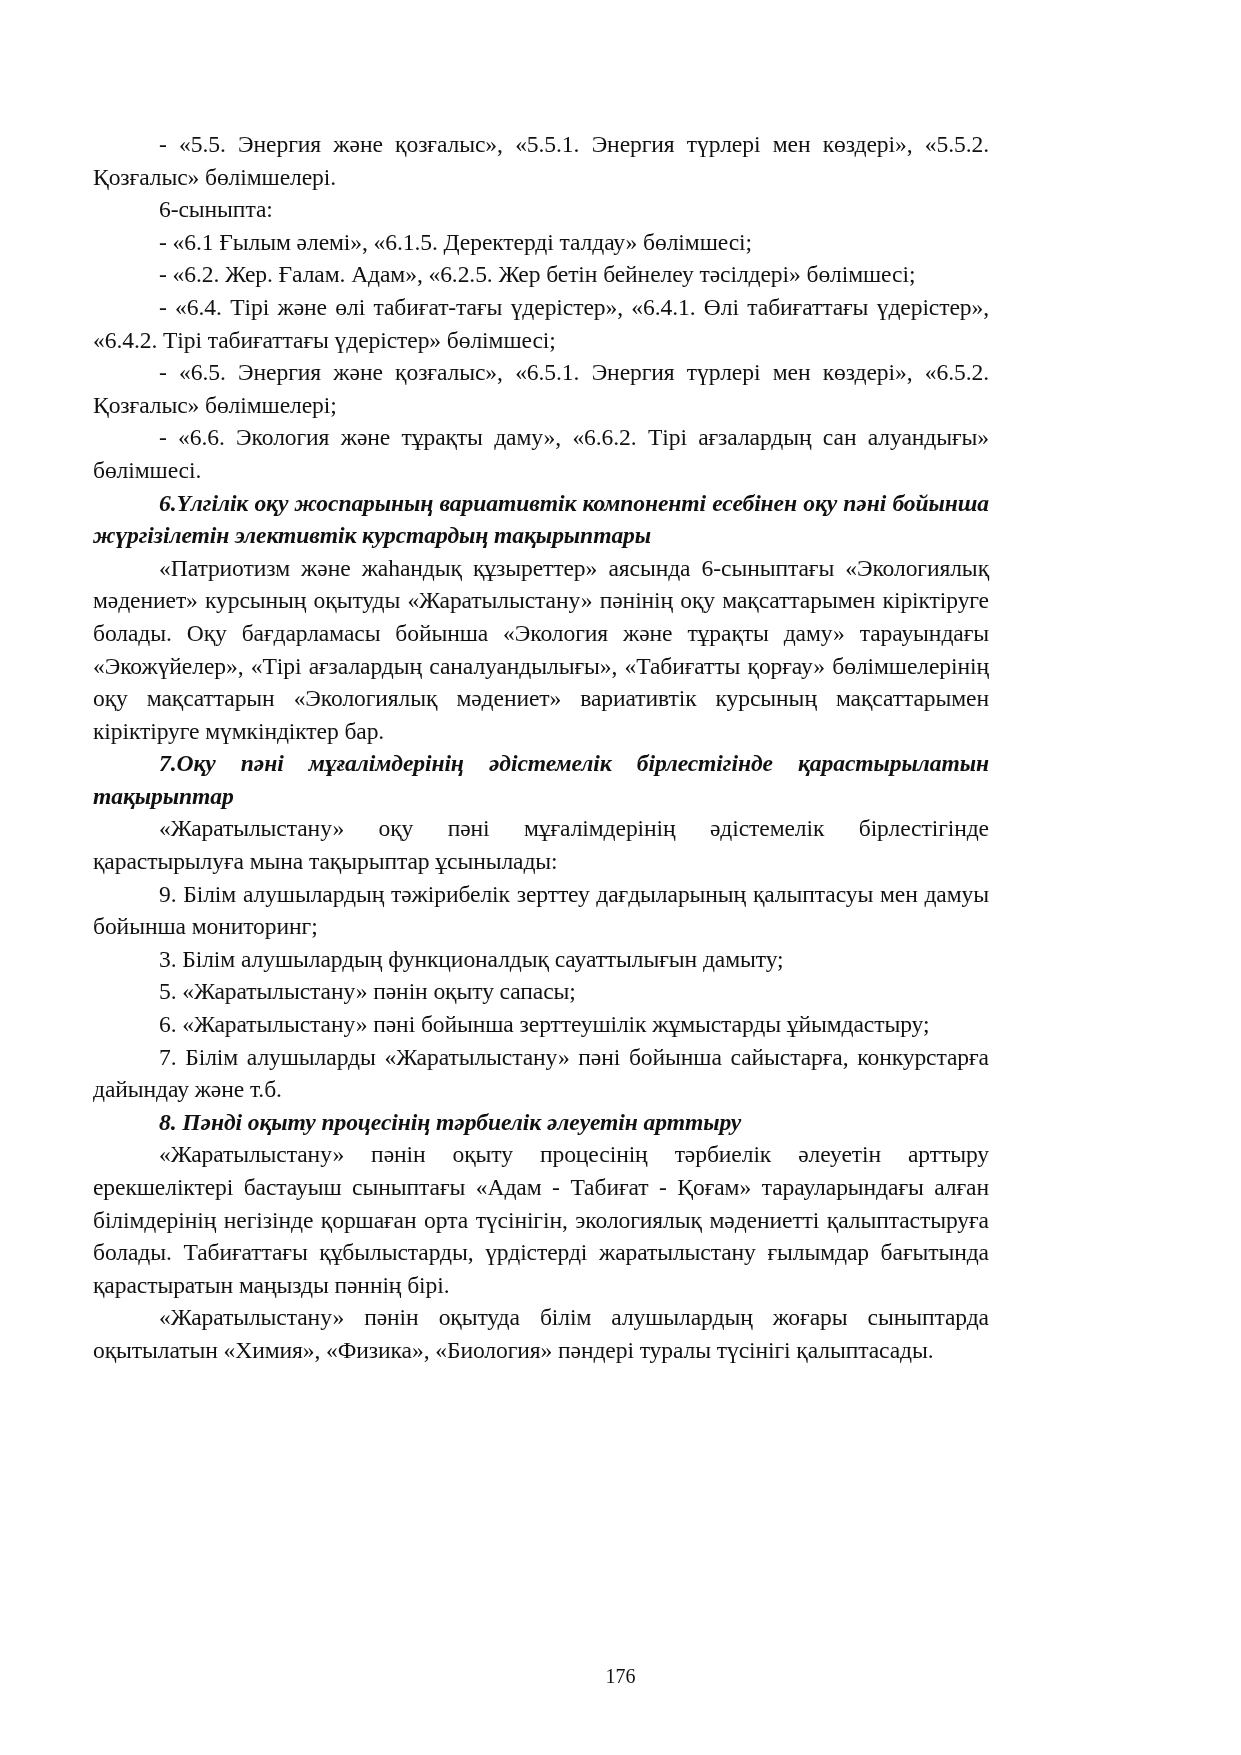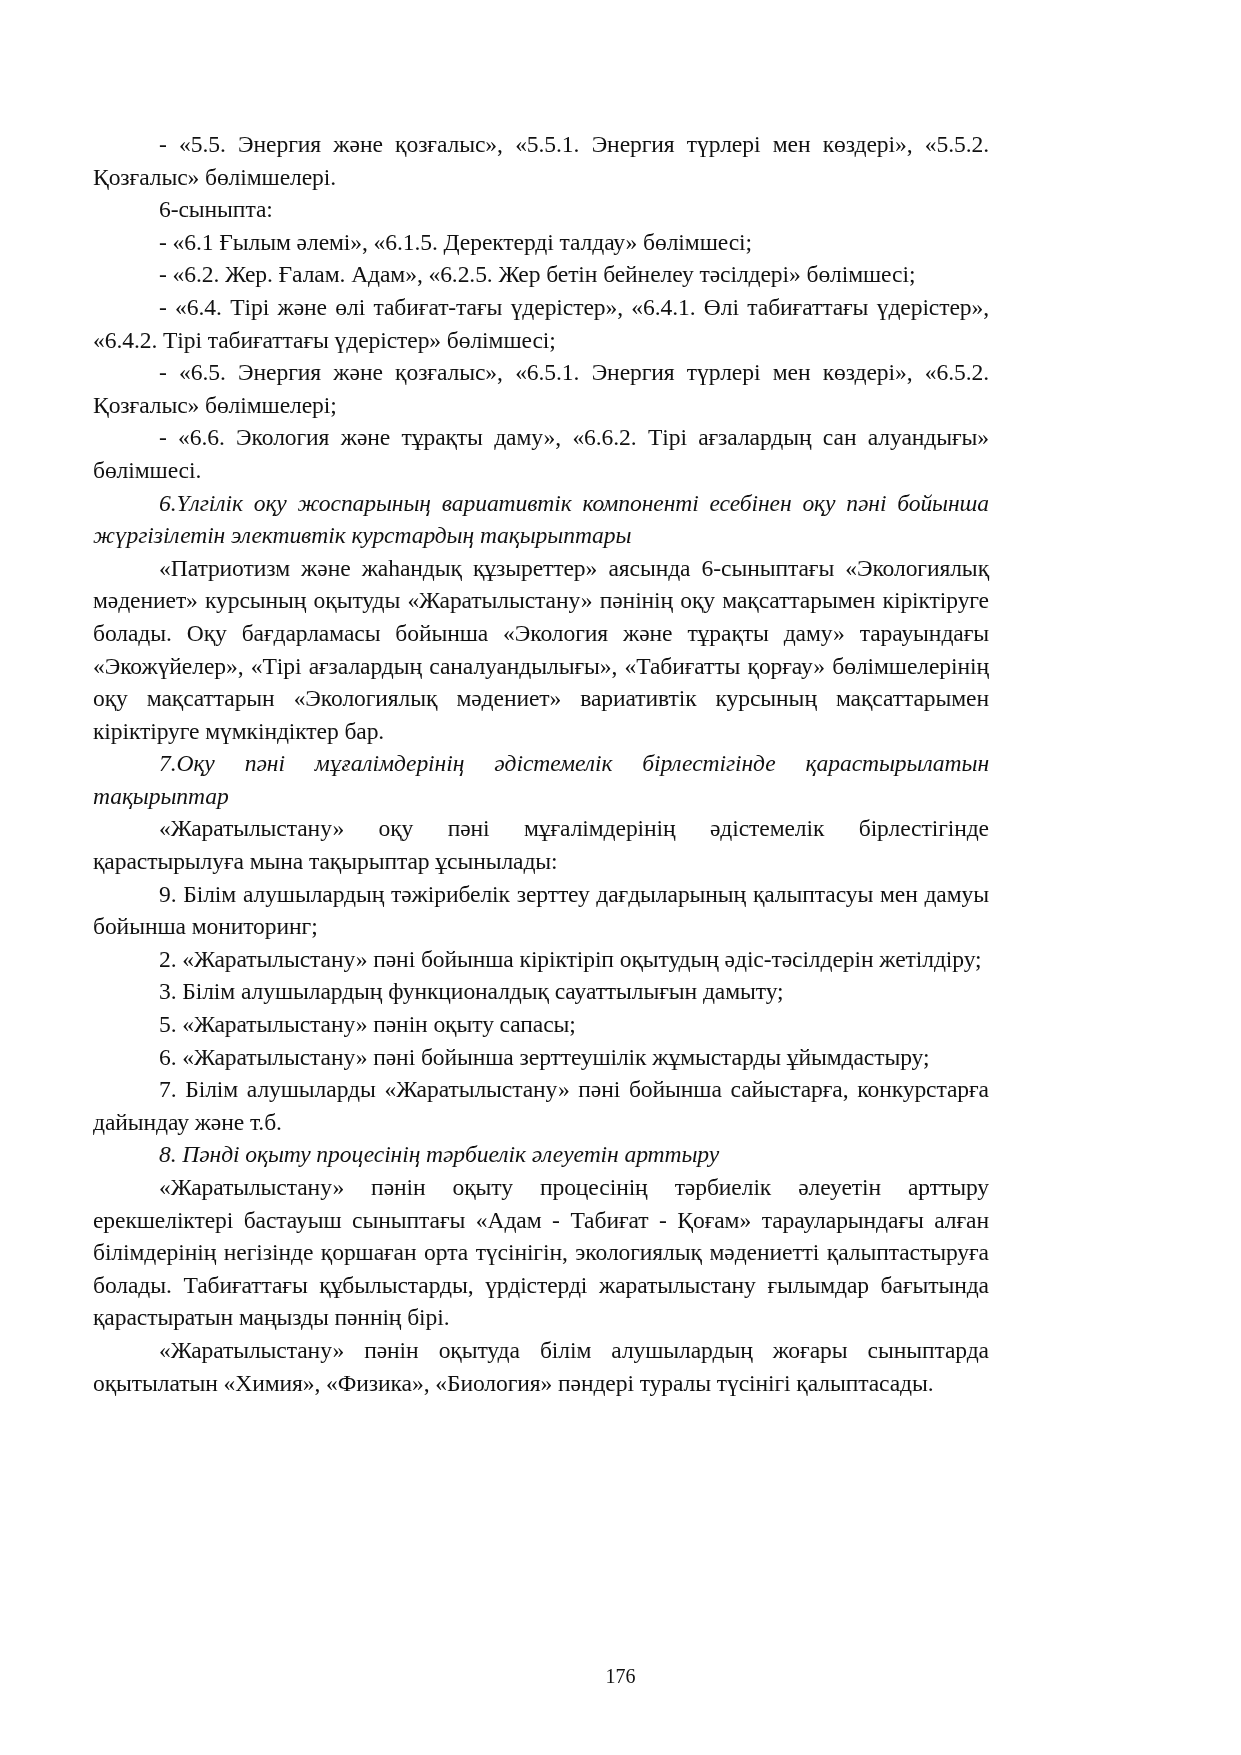--- a/index.html
+++ b/index.html
@@ -23,21 +23,21 @@
     margin-top: 24px;
   }
   .p {
     margin: 0;
     font-size: 23.6px;
     line-height: 32.6px;
     text-align: justify;
     text-indent: 66px;
     letter-spacing: -0.1px;
   }
-  .p.heading { font-style: italic; }
+  .p.heading { font-style: italic; font-weight: bold; }
   .page-number {
     position: absolute;
     left: 0;
     width: 1241px;
     top: 1628px;
     text-align: center;
     font-size: 20px;
     line-height: 24px;
     margin-top: 36px;
   }
@@ -51,21 +51,20 @@
   <p class="p">- «6.1 Ғылым әлемі», «6.1.5. Деректерді талдау» бөлімшесі;</p>
   <p class="p">- «6.2. Жер. Ғалам. Адам», «6.2.5. Жер бетін бейнелеу тәсілдері» бөлімшесі;</p>
   <p class="p">- «6.4. Тірі және өлі табиғат-тағы үдерістер», «6.4.1. Өлі табиғаттағы үдерістер», «6.4.2. Тірі табиғаттағы үдерістер» бөлімшесі;</p>
   <p class="p">- «6.5. Энергия және қозғалыс», «6.5.1. Энергия түрлері мен көздері», «6.5.2. Қозғалыс» бөлімшелері;</p>
   <p class="p">- «6.6. Экология және тұрақты даму», «6.6.2. Тірі ағзалардың сан алуандығы» бөлімшесі.</p>
   <p class="p heading">6.Үлгілік оқу жоспарының вариативтік компоненті есебінен оқу пәні бойынша жүргізілетін элективтік курстардың тақырыптары</p>
   <p class="p">«Патриотизм және жаһандық құзыреттер» аясында 6-сыныптағы «Экологиялық мәдениет» курсының оқытуды «Жаратылыстану» пәнінің оқу мақсаттарымен кіріктіруге болады. Оқу бағдарламасы бойынша «Экология және тұрақты даму» тарауындағы «Экожүйелер», «Тірі ағзалардың саналуандылығы», «Табиғатты қорғау» бөлімшелерінің оқу мақсаттарын «Экологиялық мәдениет» вариативтік курсының мақсаттарымен кіріктіруге мүмкіндіктер бар.</p>
   <p class="p heading">7.Оқу пәні мұғалімдерінің әдістемелік бірлестігінде қарастырылатын тақырыптар</p>
   <p class="p">«Жаратылыстану» оқу пәні мұғалімдерінің әдістемелік бірлестігінде қарастырылуға мына тақырыптар ұсынылады:</p>
   <p class="p">9. Білім алушылардың тәжірибелік зерттеу дағдыларының қалыптасуы мен дамуы бойынша мониторинг;</p>
-  <p class="p">2. «Жаратылыстану» пәні бойынша кіріктіріп оқытудың әдіс-тәсілдерін жетілдіру;</p>
   <p class="p">3. Білім алушылардың функционалдық сауаттылығын дамыту;</p>
   <p class="p">5. «Жаратылыстану» пәнін оқыту сапасы;</p>
   <p class="p">6. «Жаратылыстану» пәні бойынша зерттеушілік жұмыстарды ұйымдастыру;</p>
   <p class="p">7. Білім алушыларды «Жаратылыстану» пәні бойынша сайыстарға, конкурстарға дайындау және т.б.</p>
   <p class="p heading">8. Пәнді оқыту процесінің тәрбиелік әлеуетін арттыру</p>
   <p class="p">«Жаратылыстану» пәнін оқыту процесінің тәрбиелік әлеуетін арттыру ерекшеліктері бастауыш сыныптағы «Адам - Табиғат - Қоғам» тарауларындағы алған білімдерінің негізінде қоршаған орта түсінігін, экологиялық мәдениетті қалыптастыруға болады. Табиғаттағы құбылыстарды, үрдістерді жаратылыстану ғылымдар бағытында қарастыратын маңызды пәннің бірі.</p>
   <p class="p">«Жаратылыстану» пәнін оқытуда білім алушылардың жоғары сыныптарда оқытылатын «Химия», «Физика», «Биология» пәндері туралы түсінігі қалыптасады.</p>
 </div>
 
 <div class="page-number">176</div>

